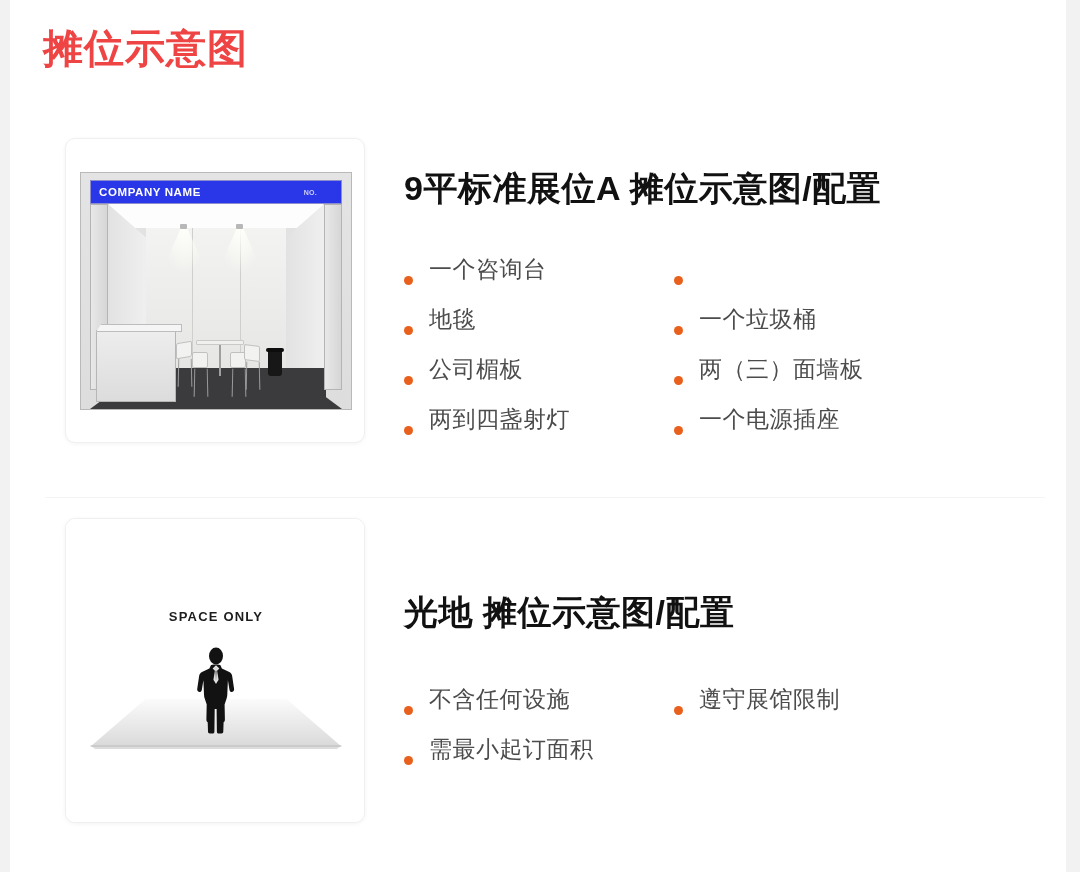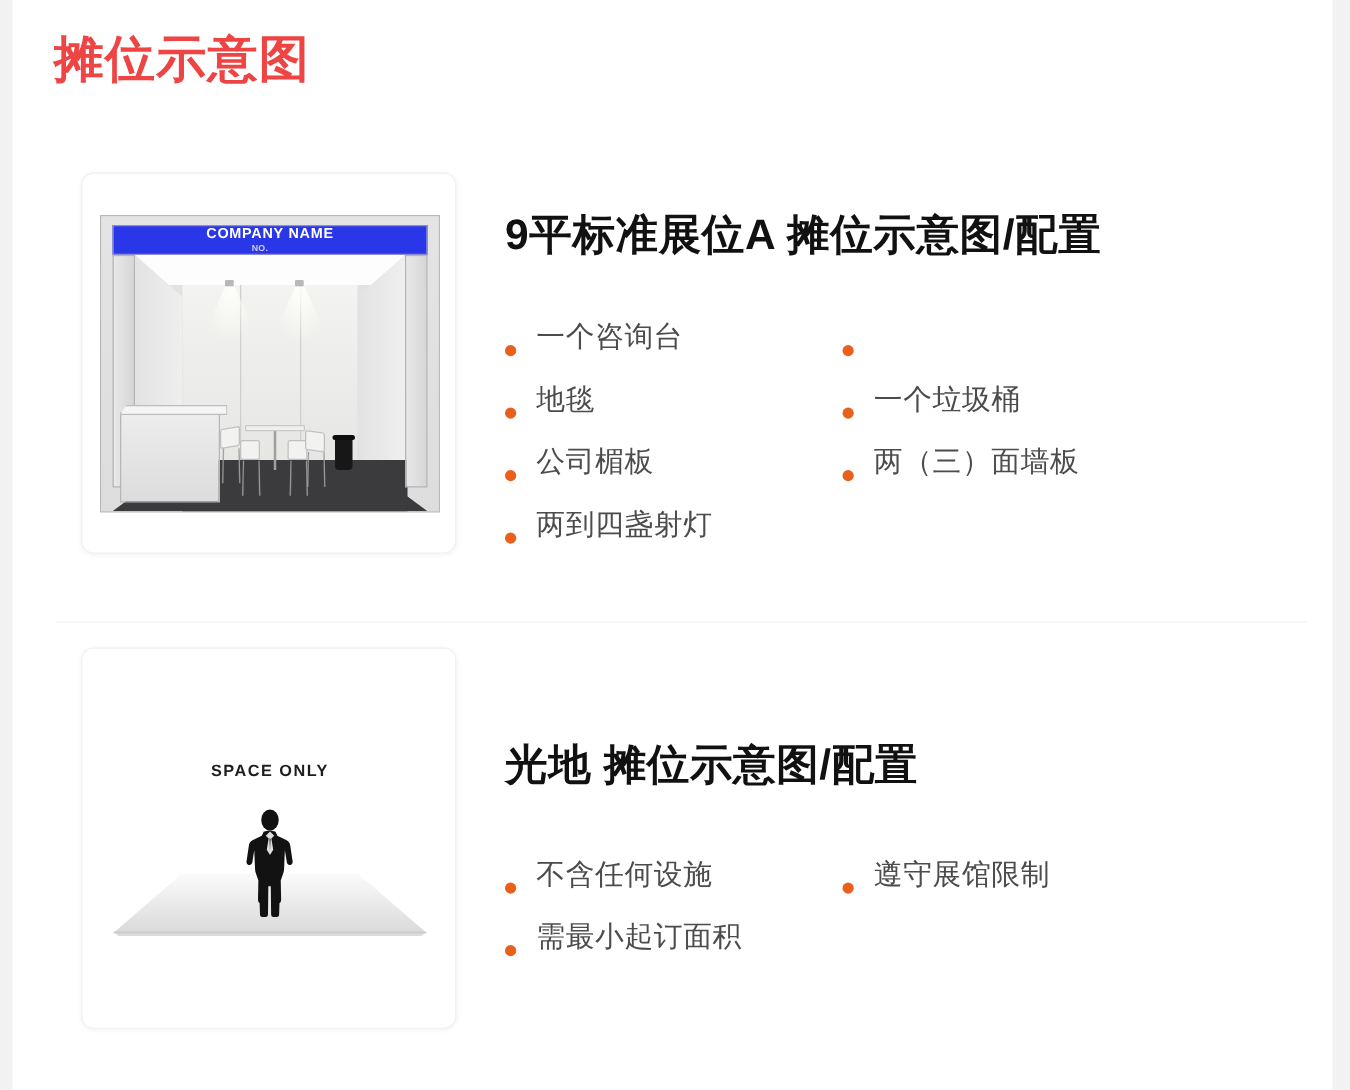--- a/index.html
+++ b/index.html
@@ -88,21 +88,20 @@
   .fascia {
     position: absolute;
     left: 10px; top: 8px;
     width: 252px; height: 24px;
     background: #2a37e8;
     border: 1px solid #8d8dcd;
     display: flex;
     align-items: center;
     justify-content: space-between;
     padding: 0 8px;
-    flex-direction: column;
   }
   .fascia-name {
     color: #ffffff;
     font-size: 11.5px;
     font-weight: 600;
     letter-spacing: 0.6px;
     white-space: nowrap;
   }
   .fascia-no {
     color: #cfd0f5;
@@ -428,20 +427,24 @@
           <span class="feature-text">公司楣板</span>
         </div>
         <div class="feature">
           <span class="bullet"></span>
           <span class="feature-text">两（三）面墙板</span>
         </div>
 
         <div class="feature">
           <span class="bullet"></span>
           <span class="feature-text">两到四盏射灯</span>
+        </div>
+        <div class="feature">
+          <span class="bullet"></span>
+          <span class="feature-text">一个电源插座</span>
         </div>
       </div>
     </div>
   </div>
 
   <div class="divider"></div>
 
   <div class="section section-2">
 
     <div class="img-card">

